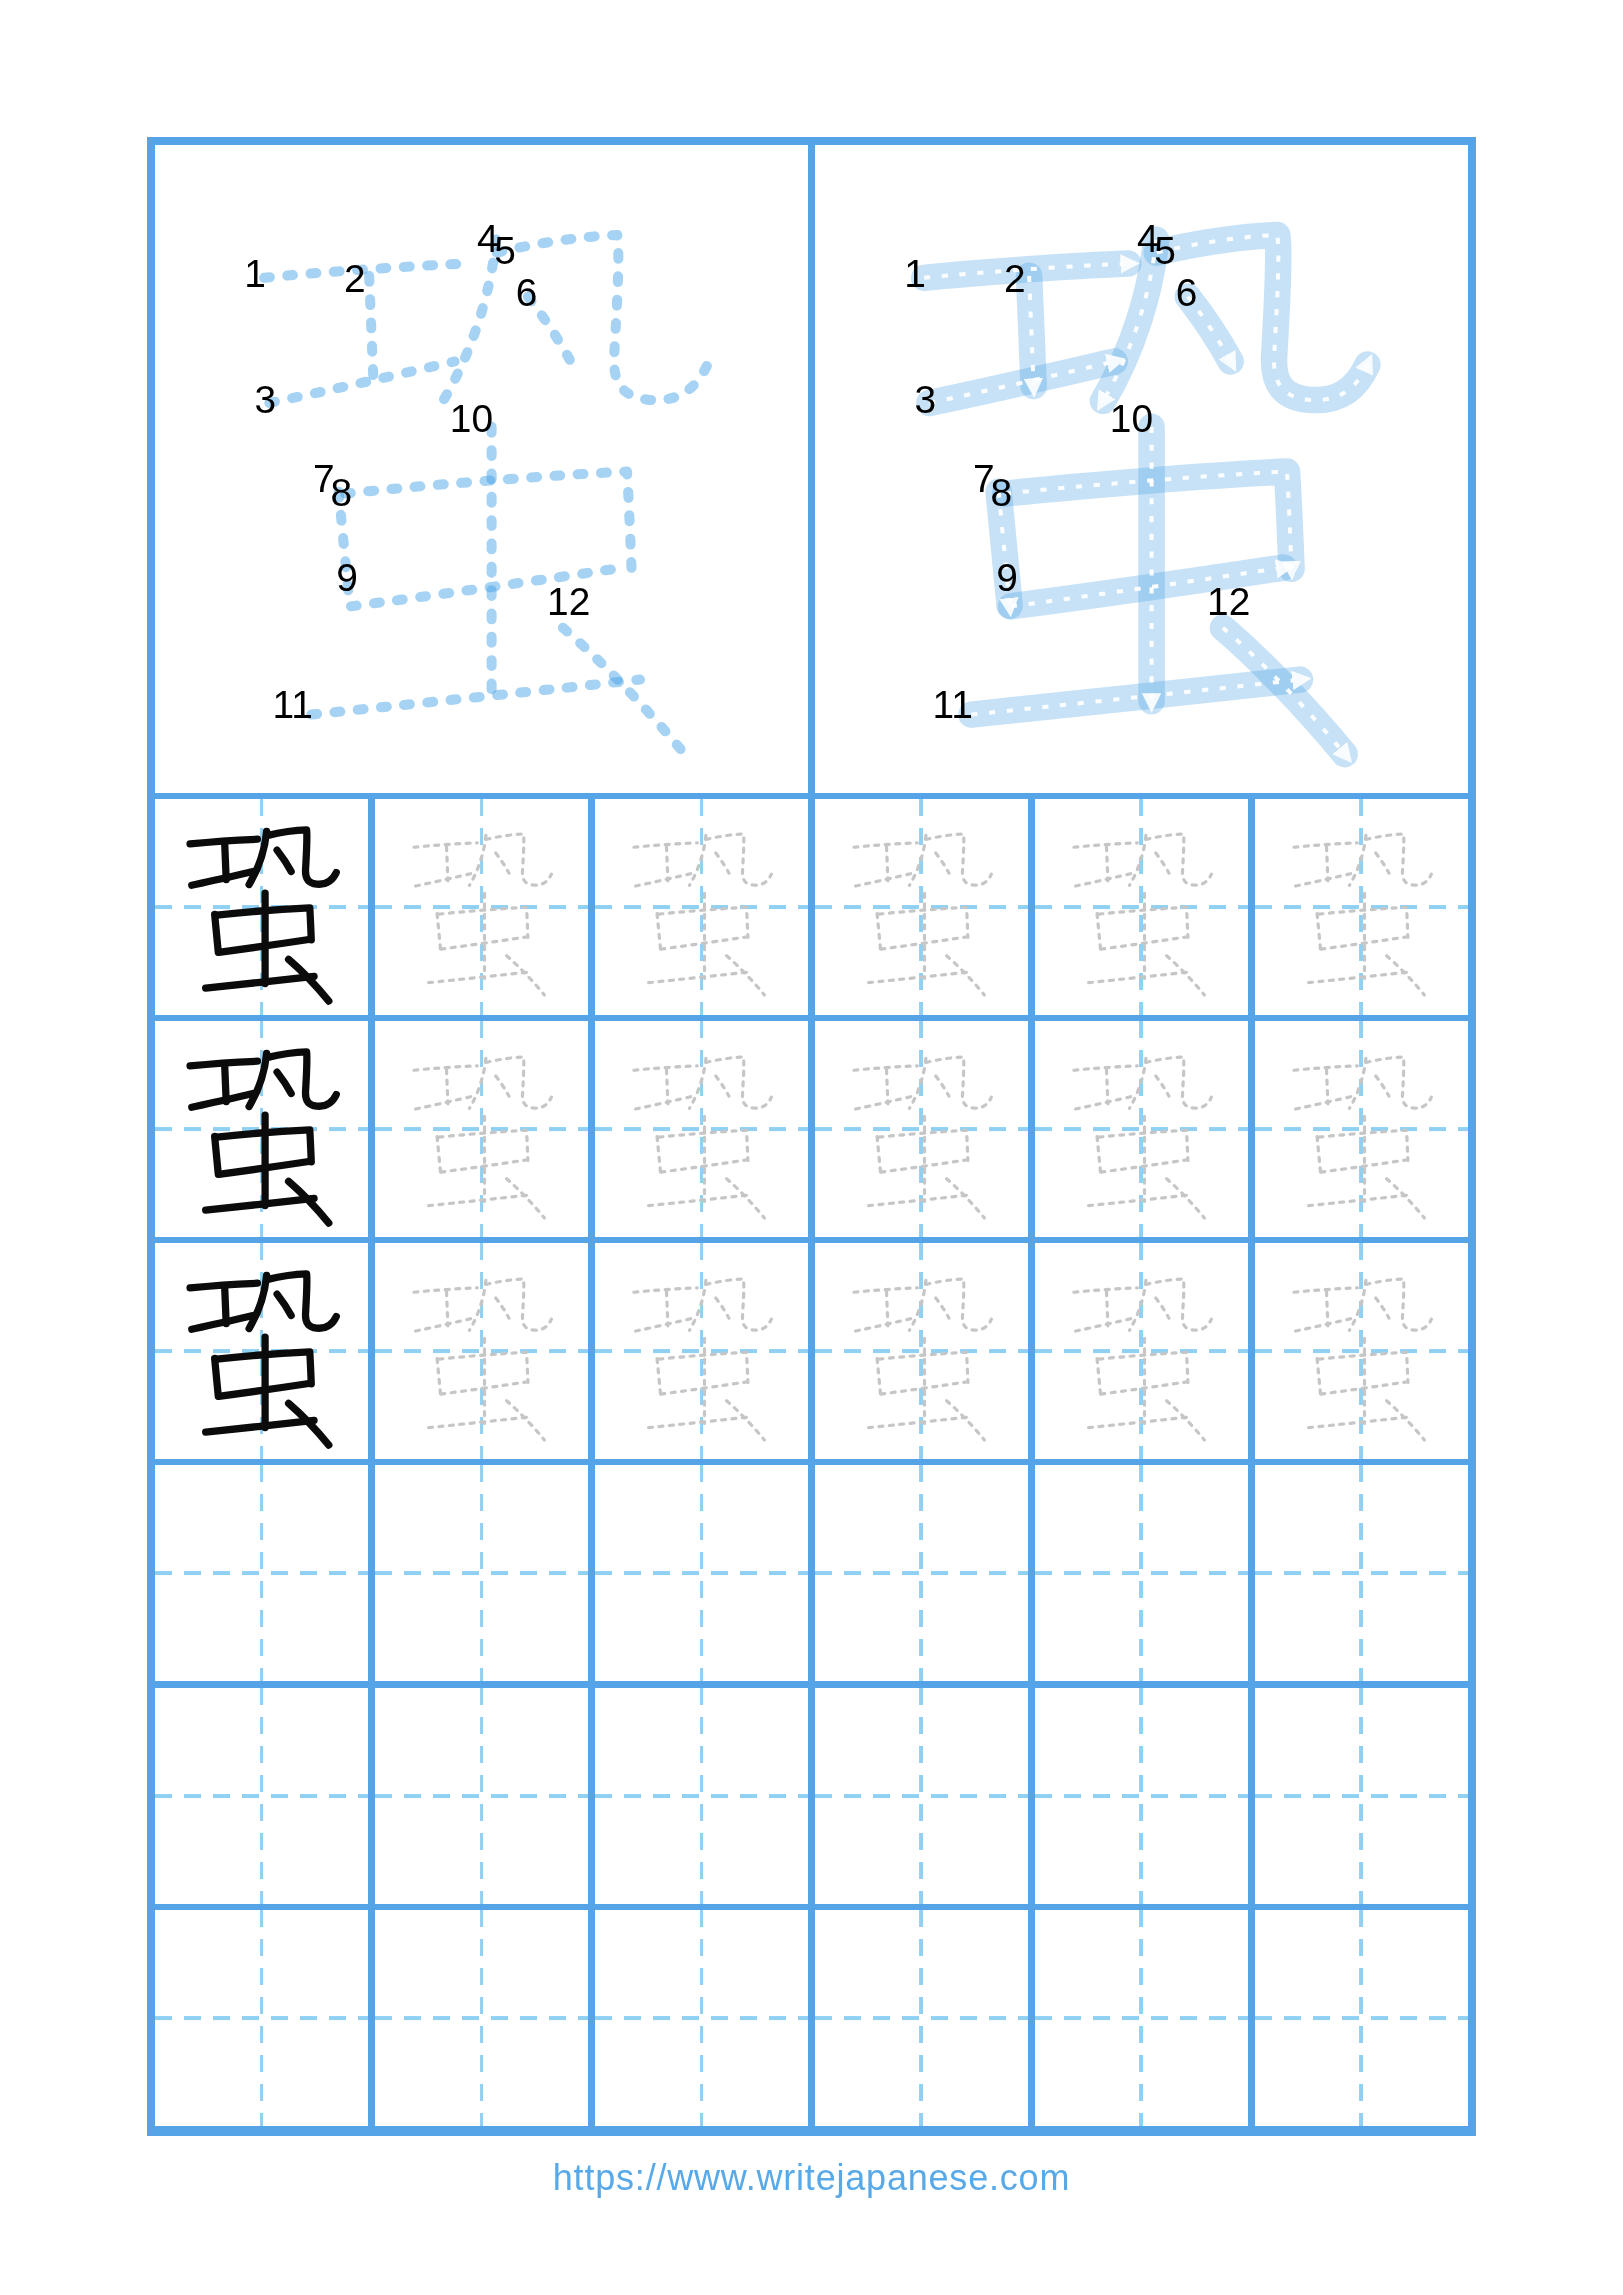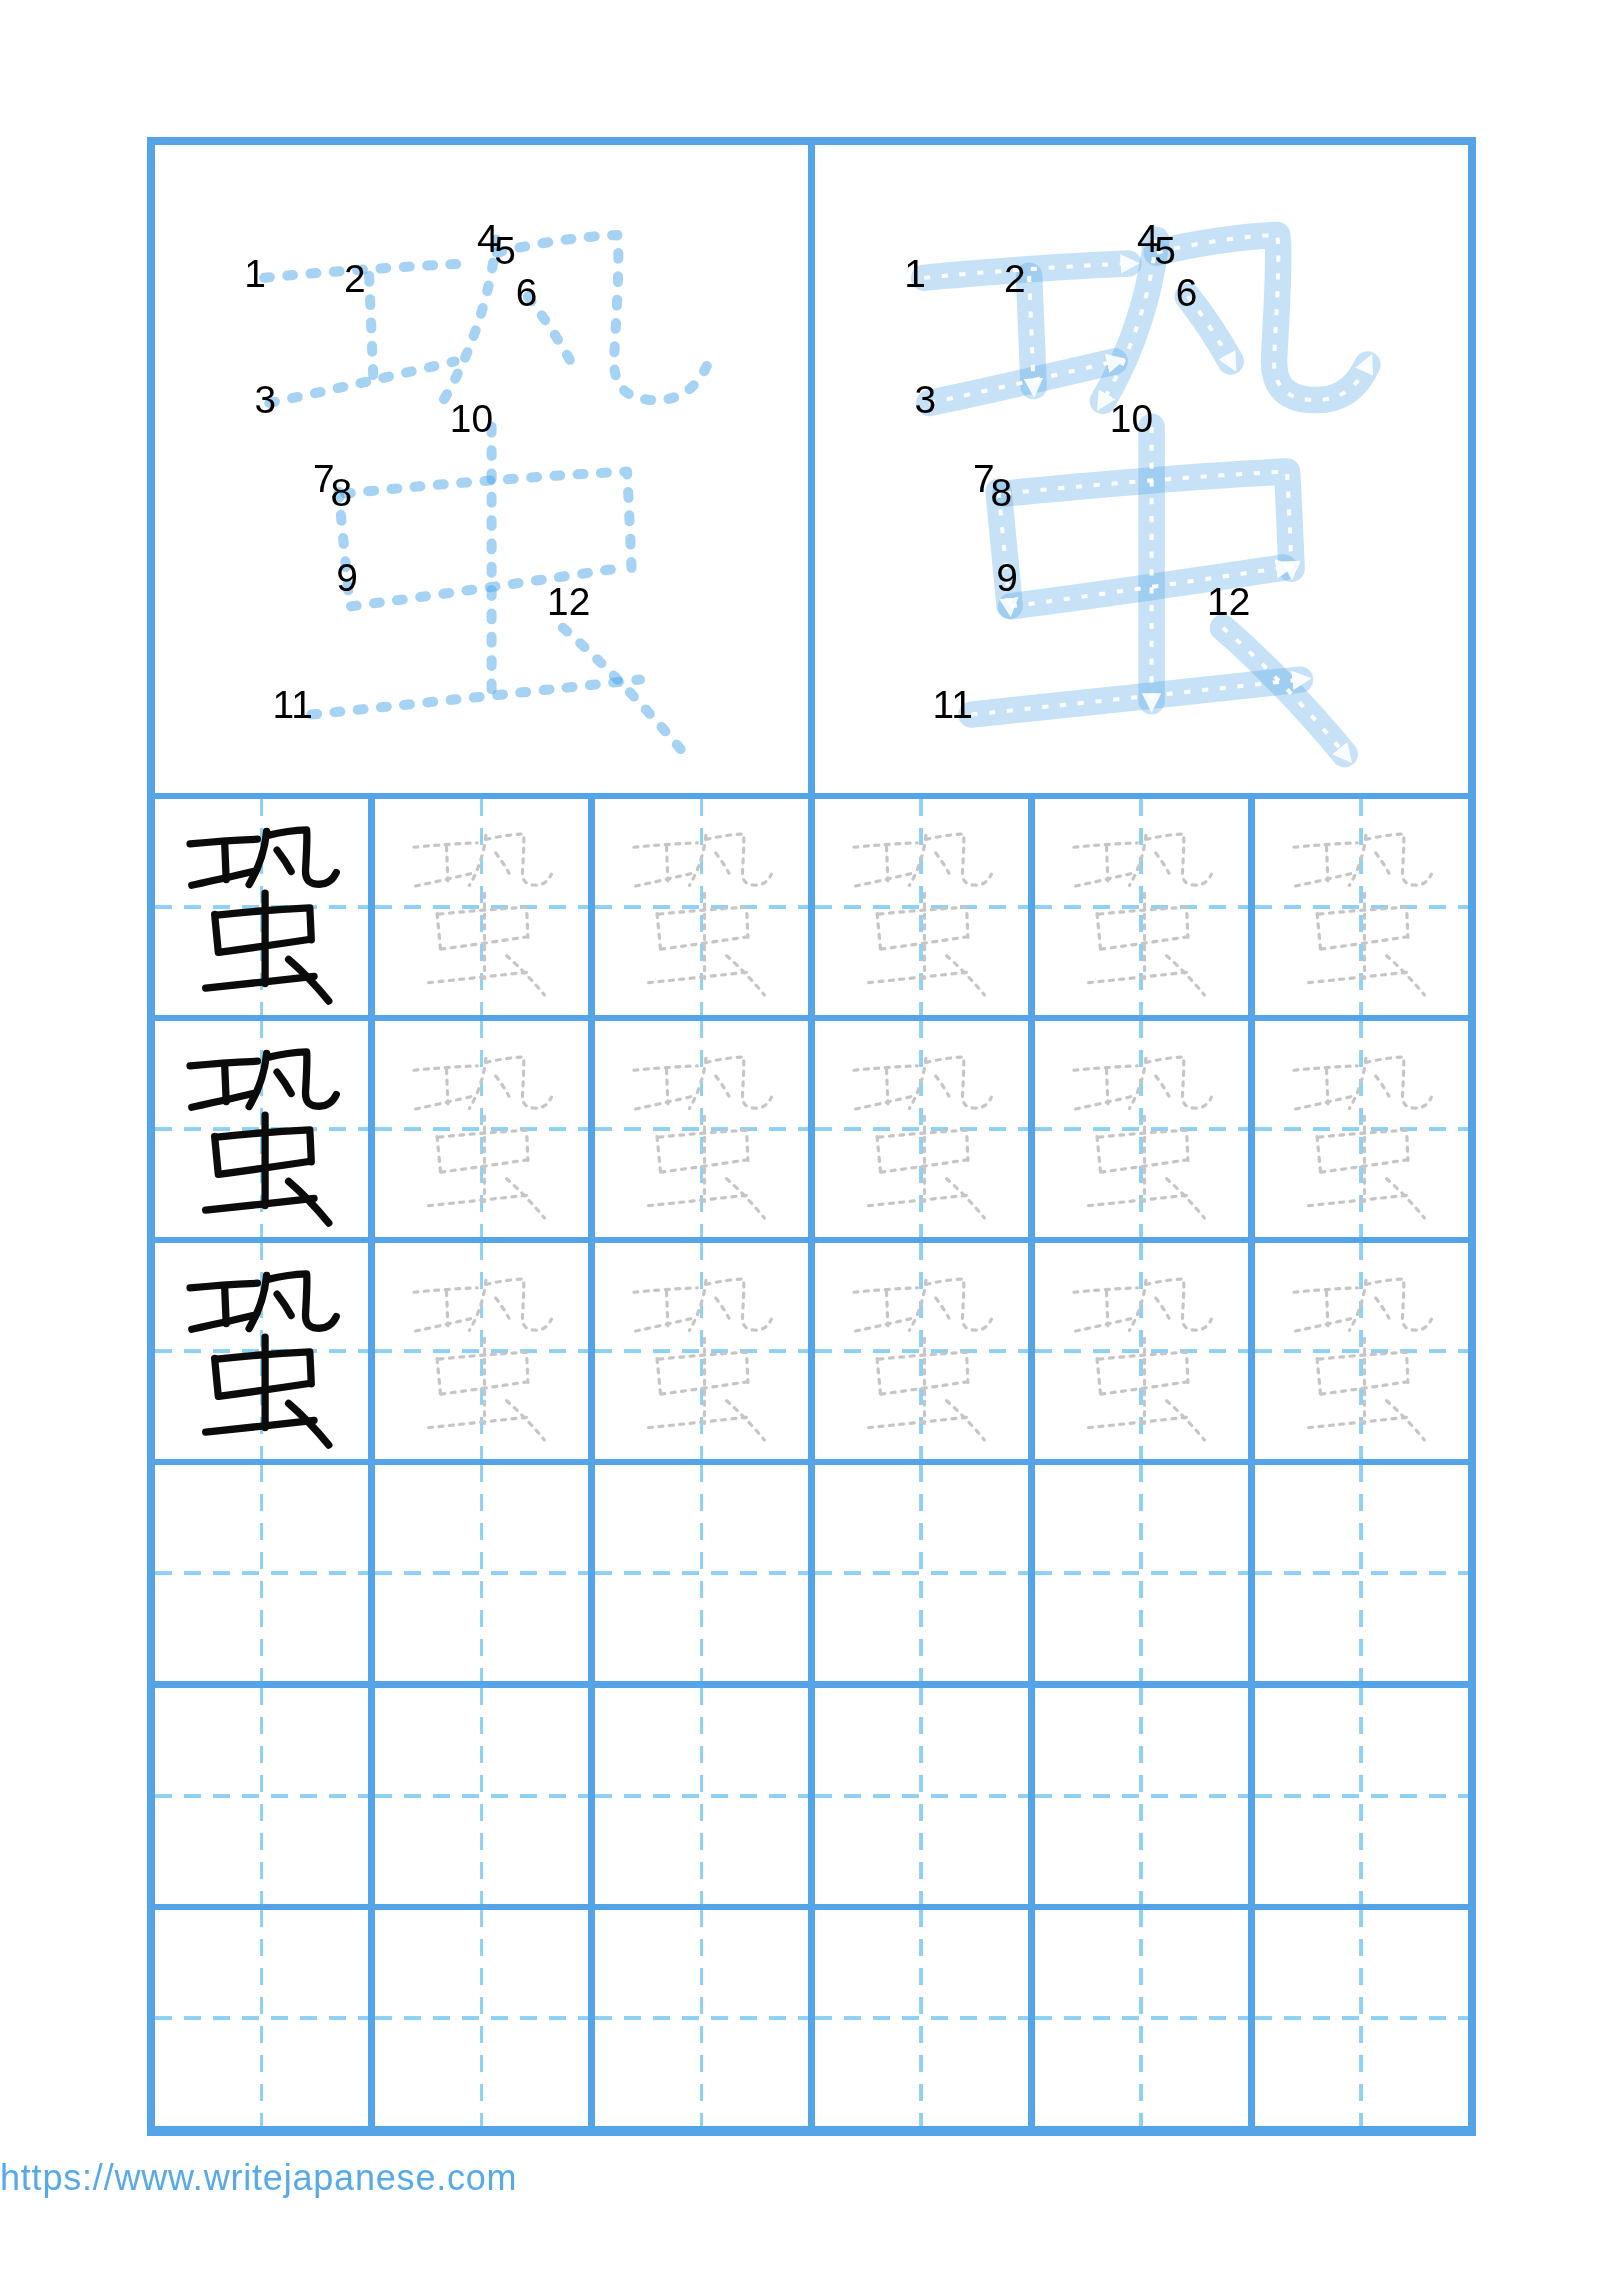--- a/index.html
+++ b/index.html
@@ -40,21 +40,21 @@
       stroke-linecap:round;stroke-linejoin:round;}
   .stroke-overlay{fill:none;stroke:#FFFFFF;stroke-width:0.62;stroke-linecap:butt;
       stroke-dasharray:0.95 1.8;opacity:0.95;}
   .stroke-solid{fill:none;stroke:var(--example-stroke);stroke-width:3.4;
       stroke-linecap:round;stroke-linejoin:round;}
   .stroke-trace{fill:none;stroke:var(--trace-stroke);stroke-width:1.6;
       stroke-linecap:round;stroke-linejoin:round;stroke-dasharray:2 3.2;}
   .stroke-num{font-family:"Liberation Sans",sans-serif;font-size:6px;fill:#000;text-anchor:middle;}
 
   .footer{
-    position:absolute;left:0;right:0;top:2157px;
+    position:absolute;left:0;right:0;top:2157px;text-align:center;
     font-size:36px;font-weight:300;letter-spacing:0.8px;color:var(--url-color);
   }
 </style>
 </head>
 <body>
 
 <div class="sheet">
   <div class="cell big">
       <svg viewBox="0 0 100 100" class="charsvg ">
         <path d="M16.4,20.5 C25,19.6 40,18.6 47.9,18.3" class="stroke-diagram"></path>

